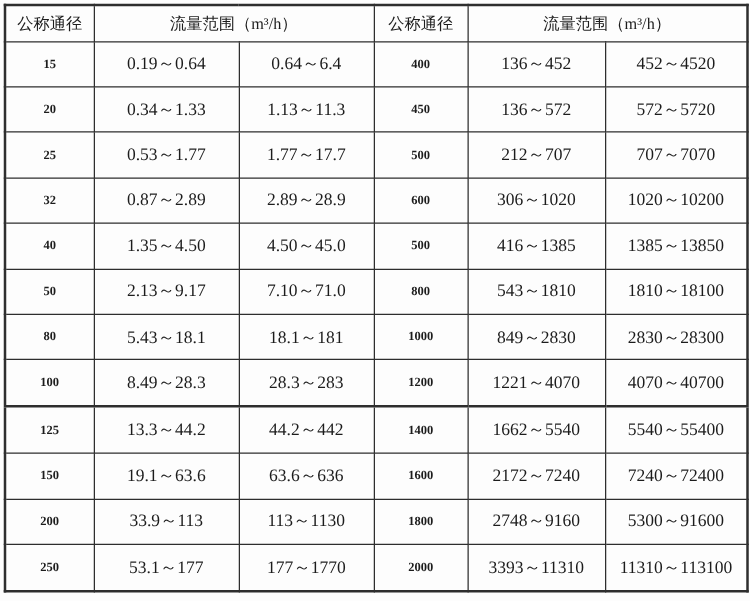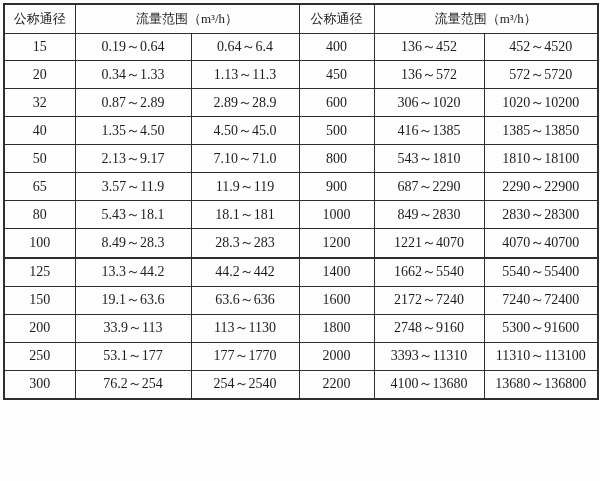--- a/index.html
+++ b/index.html
@@ -2,35 +2,35 @@
 <html><head>
 <meta charset="utf-8">
 <style>
   html,body{margin:0;padding:0;background:#ffffff;}
   .page{
     width:600px;height:481px;box-sizing:border-box;
     padding:3px;background:#fdfdfd;overflow:hidden;
   }
   table.flow-table{
     border-collapse:collapse;table-layout:fixed;
-    width:594px;height:397px;
+    width:594px;height:471px;
     border:2px solid #2e2e2e;
     font-family:"Liberation Serif","DejaVu Serif",serif;
     color:#1c1c1c;
   }
   .flow-table th,.flow-table td{
     border:1px solid #2e2e2e;
     text-align:center;vertical-align:middle;
     padding:0 2px;font-weight:normal;
     white-space:nowrap;overflow:hidden;
   }
   .flow-table thead tr{height:29px;}
   .flow-table thead th{font-size:13px;}
   .flow-table tbody td{font-size:14px;}
-  .flow-table tbody td.dn{font-size:14px;}
+  .flow-table tbody td.dn{font-size:10px;font-weight:bold;}
   .flow-table tr.section-break td{border-top:2.5px solid #2e2e2e;}
 </style>
 </head>
 <body>
 
 <div class="page">
   <table class="flow-table">
     <colgroup>
       <col style="width:71px">
         <col style="width:116px">
@@ -58,20 +58,28 @@
       </tr>
       <tr>
         <td class="dn">20</td>
         <td>0.34～1.33</td>
         <td>1.13～11.3</td>
         <td class="dn">450</td>
         <td>136～572</td>
         <td>572～5720</td>
       </tr>
       <tr>
+        <td class="dn">25</td>
+        <td>0.53～1.77</td>
+        <td>1.77～17.7</td>
+        <td class="dn">500</td>
+        <td>212～707</td>
+        <td>707～7070</td>
+      </tr>
+      <tr>
         <td class="dn">32</td>
         <td>0.87～2.89</td>
         <td>2.89～28.9</td>
         <td class="dn">600</td>
         <td>306～1020</td>
         <td>1020～10200</td>
       </tr>
       <tr>
         <td class="dn">40</td>
         <td>1.35～4.50</td>
@@ -80,28 +88,20 @@
         <td>416～1385</td>
         <td>1385～13850</td>
       </tr>
       <tr>
         <td class="dn">50</td>
         <td>2.13～9.17</td>
         <td>7.10～71.0</td>
         <td class="dn">800</td>
         <td>543～1810</td>
         <td>1810～18100</td>
-      </tr>
-      <tr>
-        <td class="dn">65</td>
-        <td>3.57～11.9</td>
-        <td>11.9～119</td>
-        <td class="dn">900</td>
-        <td>687～2290</td>
-        <td>2290～22900</td>
       </tr>
       <tr>
         <td class="dn">80</td>
         <td>5.43～18.1</td>
         <td>18.1～181</td>
         <td class="dn">1000</td>
         <td>849～2830</td>
         <td>2830～28300</td>
       </tr>
       <tr>
@@ -137,23 +137,15 @@
         <td>5300～91600</td>
       </tr>
       <tr>
         <td class="dn">250</td>
         <td>53.1～177</td>
         <td>177～1770</td>
         <td class="dn">2000</td>
         <td>3393～11310</td>
         <td>11310～113100</td>
       </tr>
-      <tr>
-        <td class="dn">300</td>
-        <td>76.2～254</td>
-        <td>254～2540</td>
-        <td class="dn">2200</td>
-        <td>4100～13680</td>
-        <td>13680～136800</td>
-      </tr>
     </tbody>
   </table>
 </div>
 
 </body></html>

